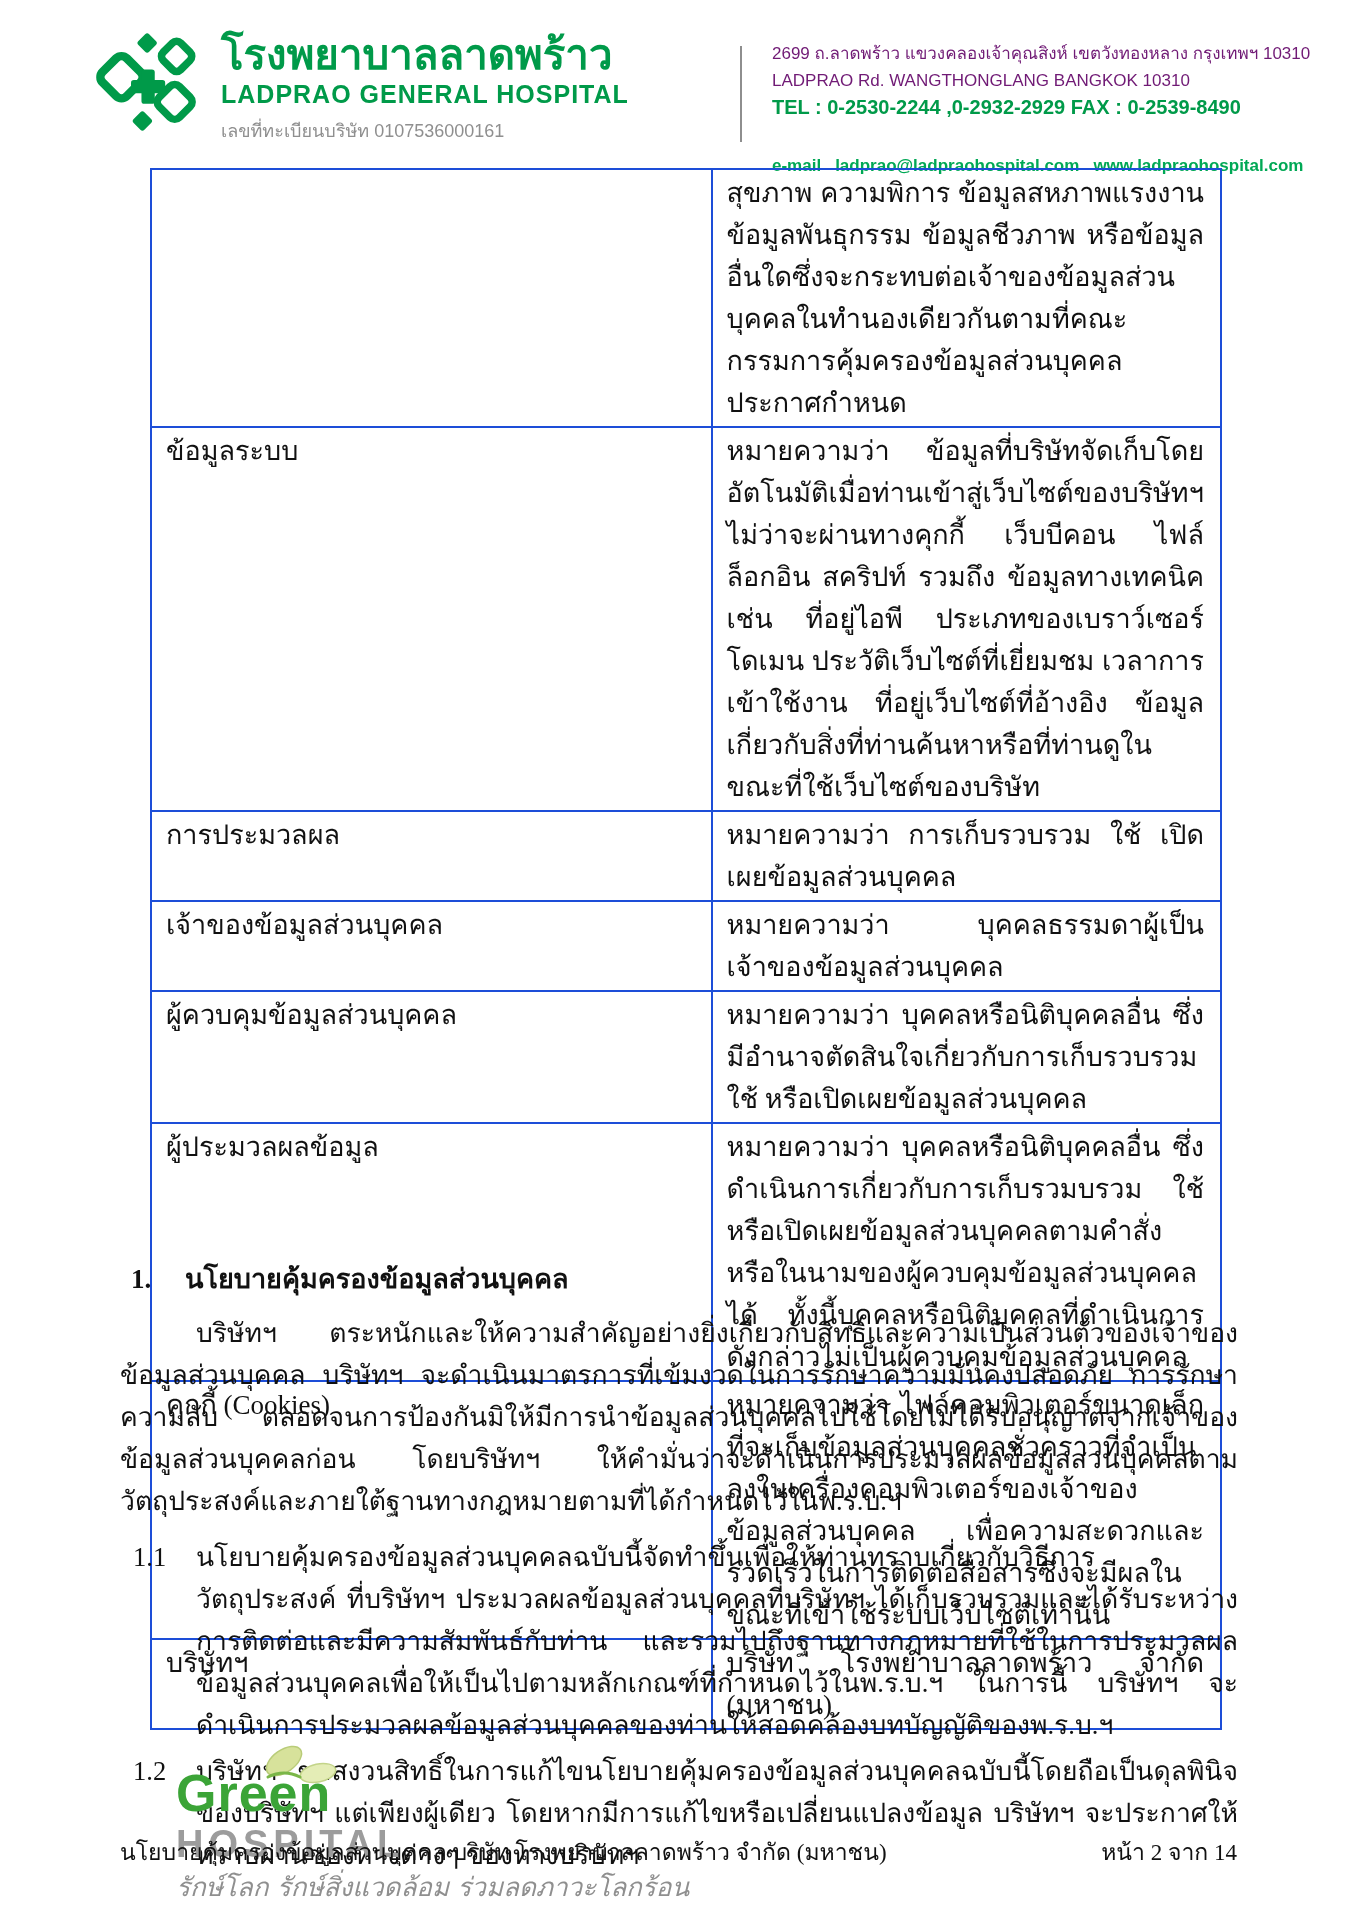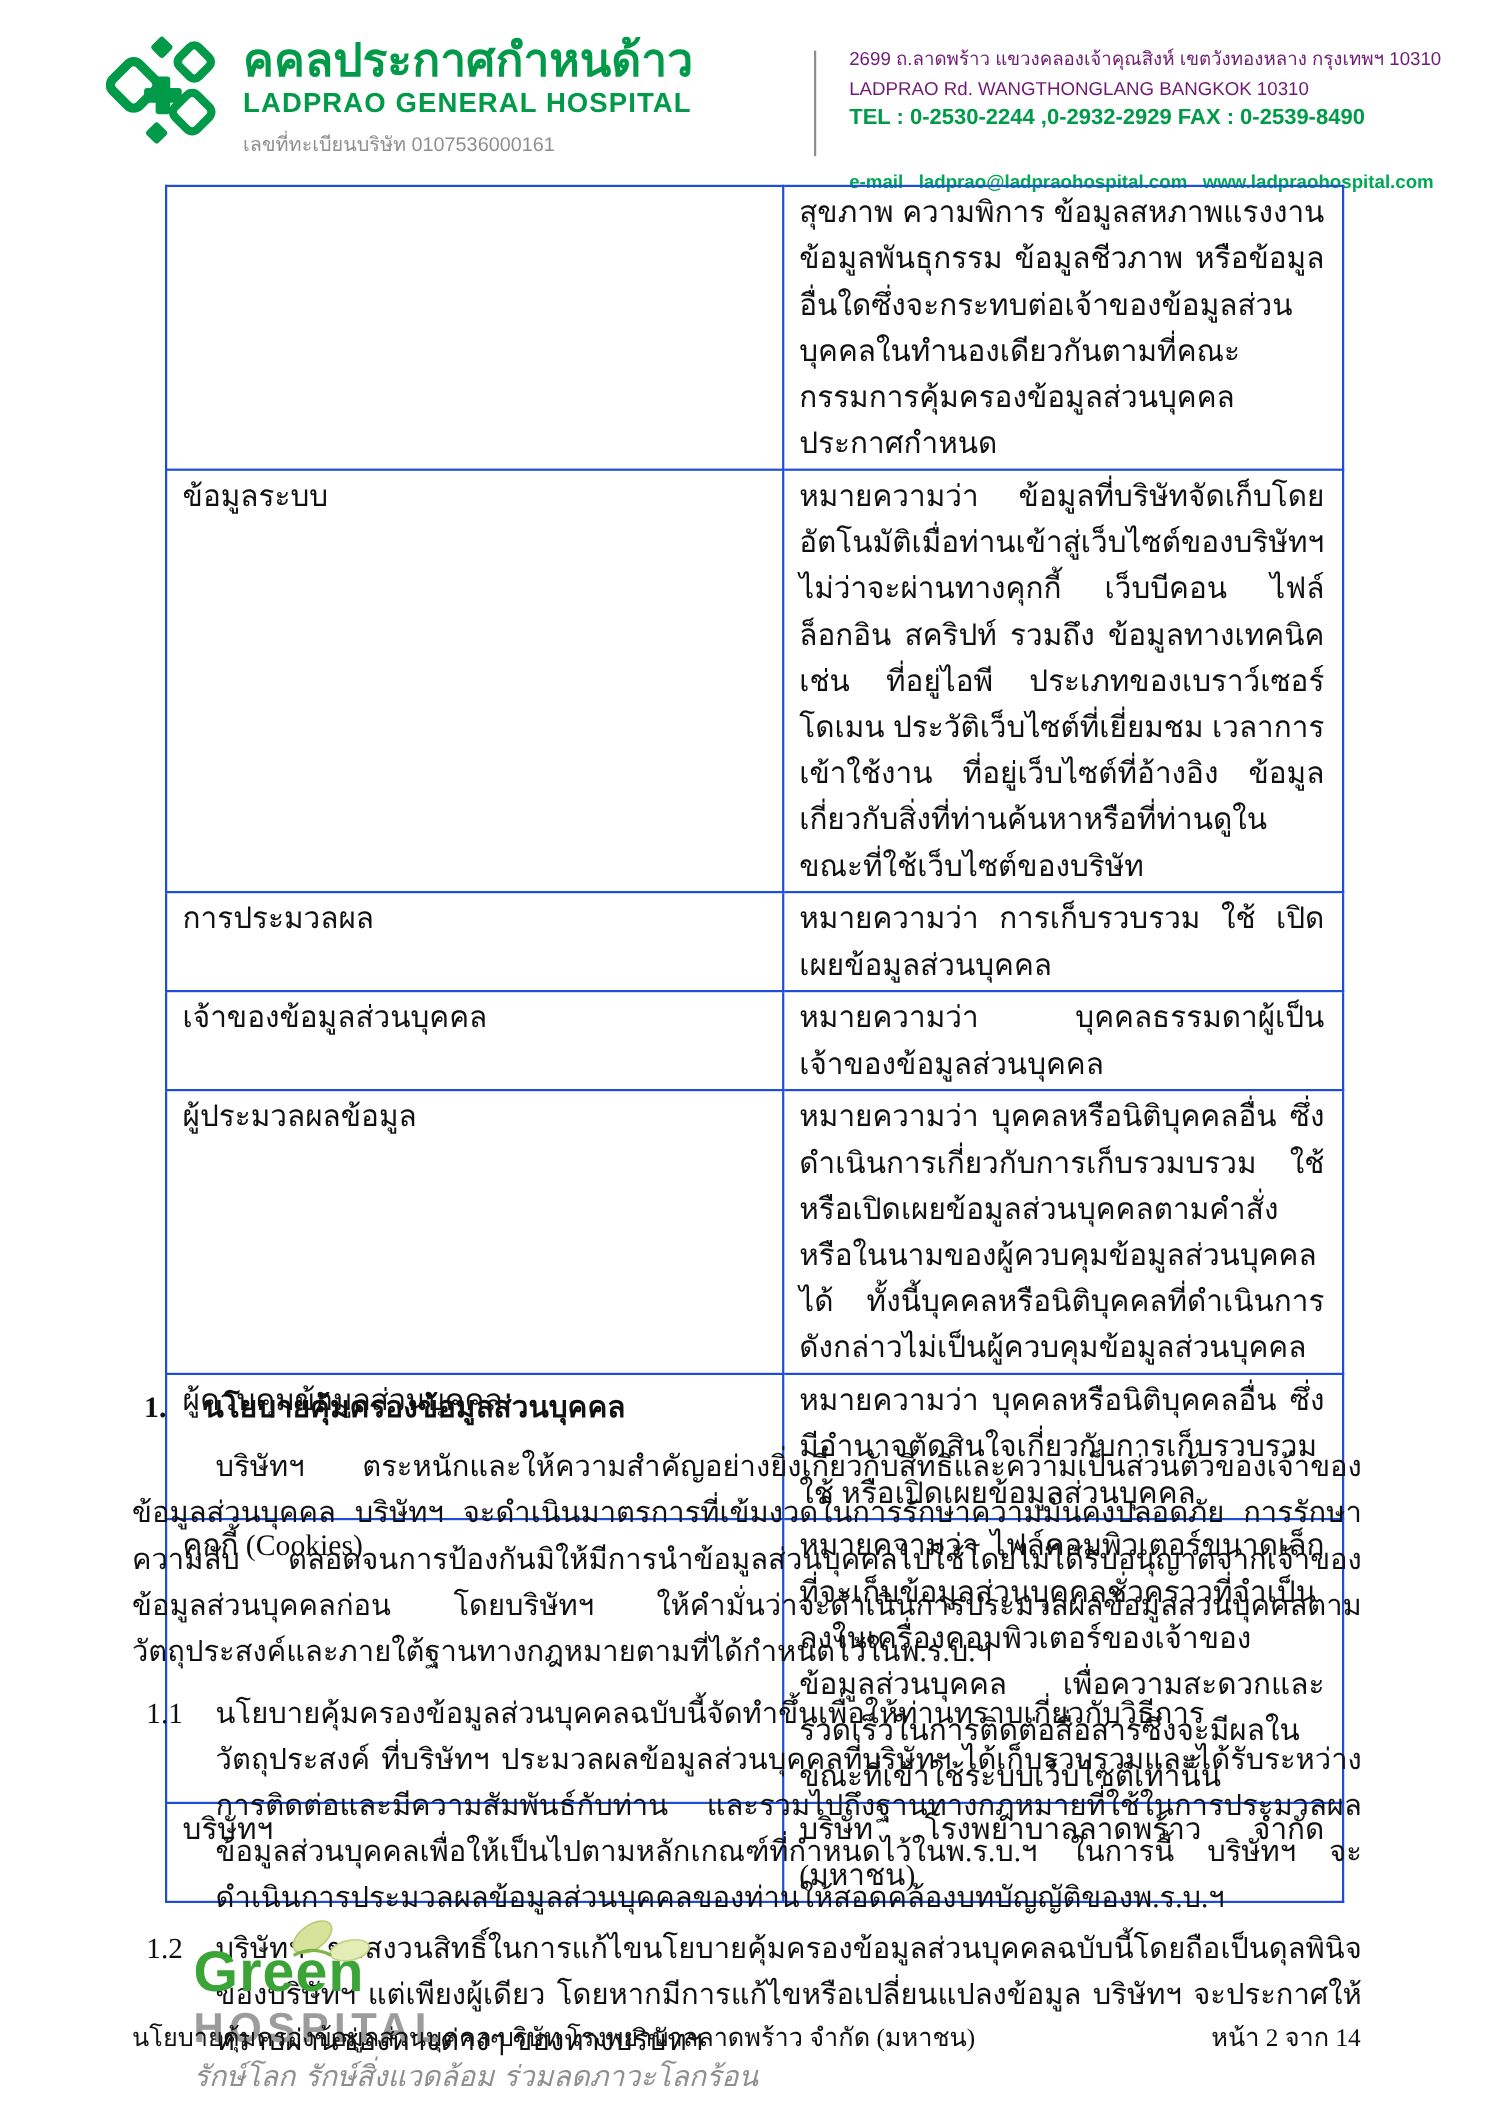--- a/index.html
+++ b/index.html
@@ -63,21 +63,21 @@
     </g>
     <g fill="#009a49" stroke="none">
       <rect x="49" y="8" width="16" height="16" rx="3" transform="rotate(45 57 16)"></rect>
       <rect x="44" y="90" width="16" height="16" rx="3" transform="rotate(45 52 98)"></rect>
       <rect x="51" y="44" width="14" height="36" rx="3"></rect>
       <rect x="40" y="55" width="36" height="14" rx="3"></rect>
     </g>
   </svg>
 
   <div class="titles">
-    <div class="title-th">คคลประกาศกำหนด้าว</div>
+    <div class="title-th">โรงพยาบาลลาดพร้าว</div>
     <div class="title-en">LADPRAO GENERAL HOSPITAL</div>
     <div class="reg-no">เลขที่ทะเบียนบริษัท 0107536000161</div>
   </div>
 
   <div class="hdr-divider"></div>
 
   <div class="contact">
     <span class="c-line">2699 ถ.ลาดพร้าว แขวงคลองเจ้าคุณสิงห์ เขตวังทองหลาง กรุงเทพฯ 10310</span>
     <span class="c-line">LADPRAO Rd. WANGTHONGLANG BANGKOK 10310</span>
     <span class="c-line c-tel">TEL : 0-2530-2244 ,0-2932-2929 FAX : 0-2539-8490</span>
@@ -98,26 +98,26 @@
       </tr>
       <tr>
         <td class="term">การประมวลผล</td>
         <td class="def">หมายความว่า การเก็บรวบรวม ใช้ เปิดเผยข้อมูลส่วนบุคคล</td>
       </tr>
       <tr>
         <td class="term">เจ้าของข้อมูลส่วนบุคคล</td>
         <td class="def">หมายความว่า บุคคลธรรมดาผู้เป็นเจ้าของข้อมูลส่วนบุคคล</td>
       </tr>
       <tr>
+        <td class="term">ผู้ควบคุมข้อมูลส่วนบุคคล</td>
+        <td class="def">หมายความว่า บุคคลหรือนิติบุคคลอื่น ซึ่งมีอำนาจตัดสินใจเกี่ยวกับการเก็บรวบรวม ใช้ หรือเปิดเผยข้อมูลส่วนบุคคล</td>
+      </tr>
+      <tr>
         <td class="term">ผู้ประมวลผลข้อมูล</td>
         <td class="def">หมายความว่า บุคคลหรือนิติบุคคลอื่น ซึ่งดำเนินการเกี่ยวกับการเก็บรวมบรวม ใช้ หรือเปิดเผยข้อมูลส่วนบุคคลตามคำสั่งหรือในนามของผู้ควบคุมข้อมูลส่วนบุคคลได้ ทั้งนี้บุคคลหรือนิติบุคคลที่ดำเนินการดังกล่าวไม่เป็นผู้ควบคุมข้อมูลส่วนบุคคล</td>
-      </tr>
-      <tr>
-        <td class="term">ผู้ควบคุมข้อมูลส่วนบุคคล</td>
-        <td class="def">หมายความว่า บุคคลหรือนิติบุคคลอื่น ซึ่งมีอำนาจตัดสินใจเกี่ยวกับการเก็บรวบรวม ใช้ หรือเปิดเผยข้อมูลส่วนบุคคล</td>
       </tr>
       <tr>
         <td class="term">คุกกี้ (Cookies)</td>
         <td class="def">หมายความว่า ไฟล์คอมพิวเตอร์ขนาดเล็ก ที่จะเก็บข้อมูลส่วนบุคคลชั่วคราวที่จำเป็นลงในเครื่องคอมพิวเตอร์ของเจ้าของข้อมูลส่วนบุคคล เพื่อความสะดวกและรวดเร็วในการติดต่อสื่อสารซึ่งจะมีผลในขณะที่เข้าใช้ระบบเว็บไซต์เท่านั้น</td>
       </tr>
       <tr>
         <td class="term">บริษัทฯ</td>
         <td class="def">บริษัท โรงพยาบาลลาดพร้าว จำกัด (มหาชน)</td>
       </tr>
     </tbody>

